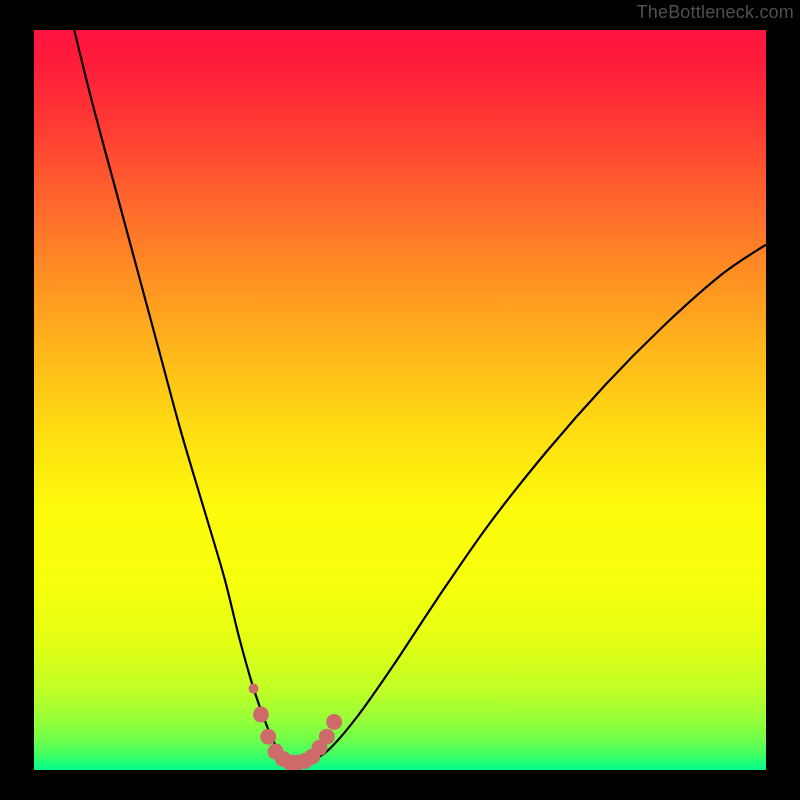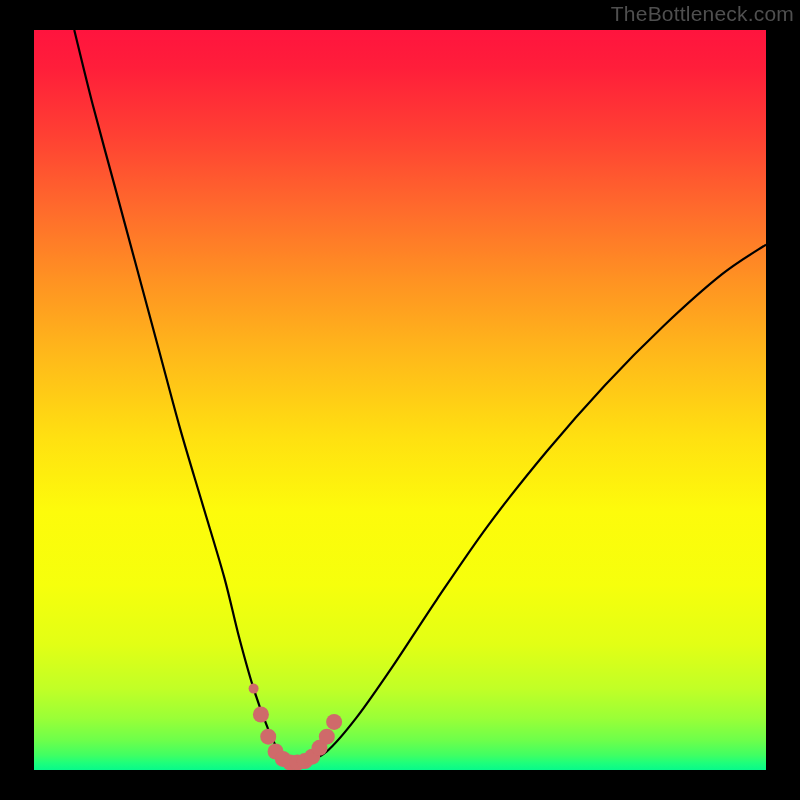--- a/index.html
+++ b/index.html
@@ -16,21 +16,21 @@
     left: 0; top: 0;
     width: 800px;
     height: 800px;
     background: #000;
   }
   .watermark {
     position: absolute;
     top: 2px;
     right: 6px;
     color: #4f4f4f;
-    font-size: 21px;
+    font-size: 18px;
     font-weight: 500;
     letter-spacing: 0.2px;
     z-index: 5;
   }
   .plot {
     position: absolute;
     left: 34px;
     top: 30px;
     width: 732px;
     height: 740px;

